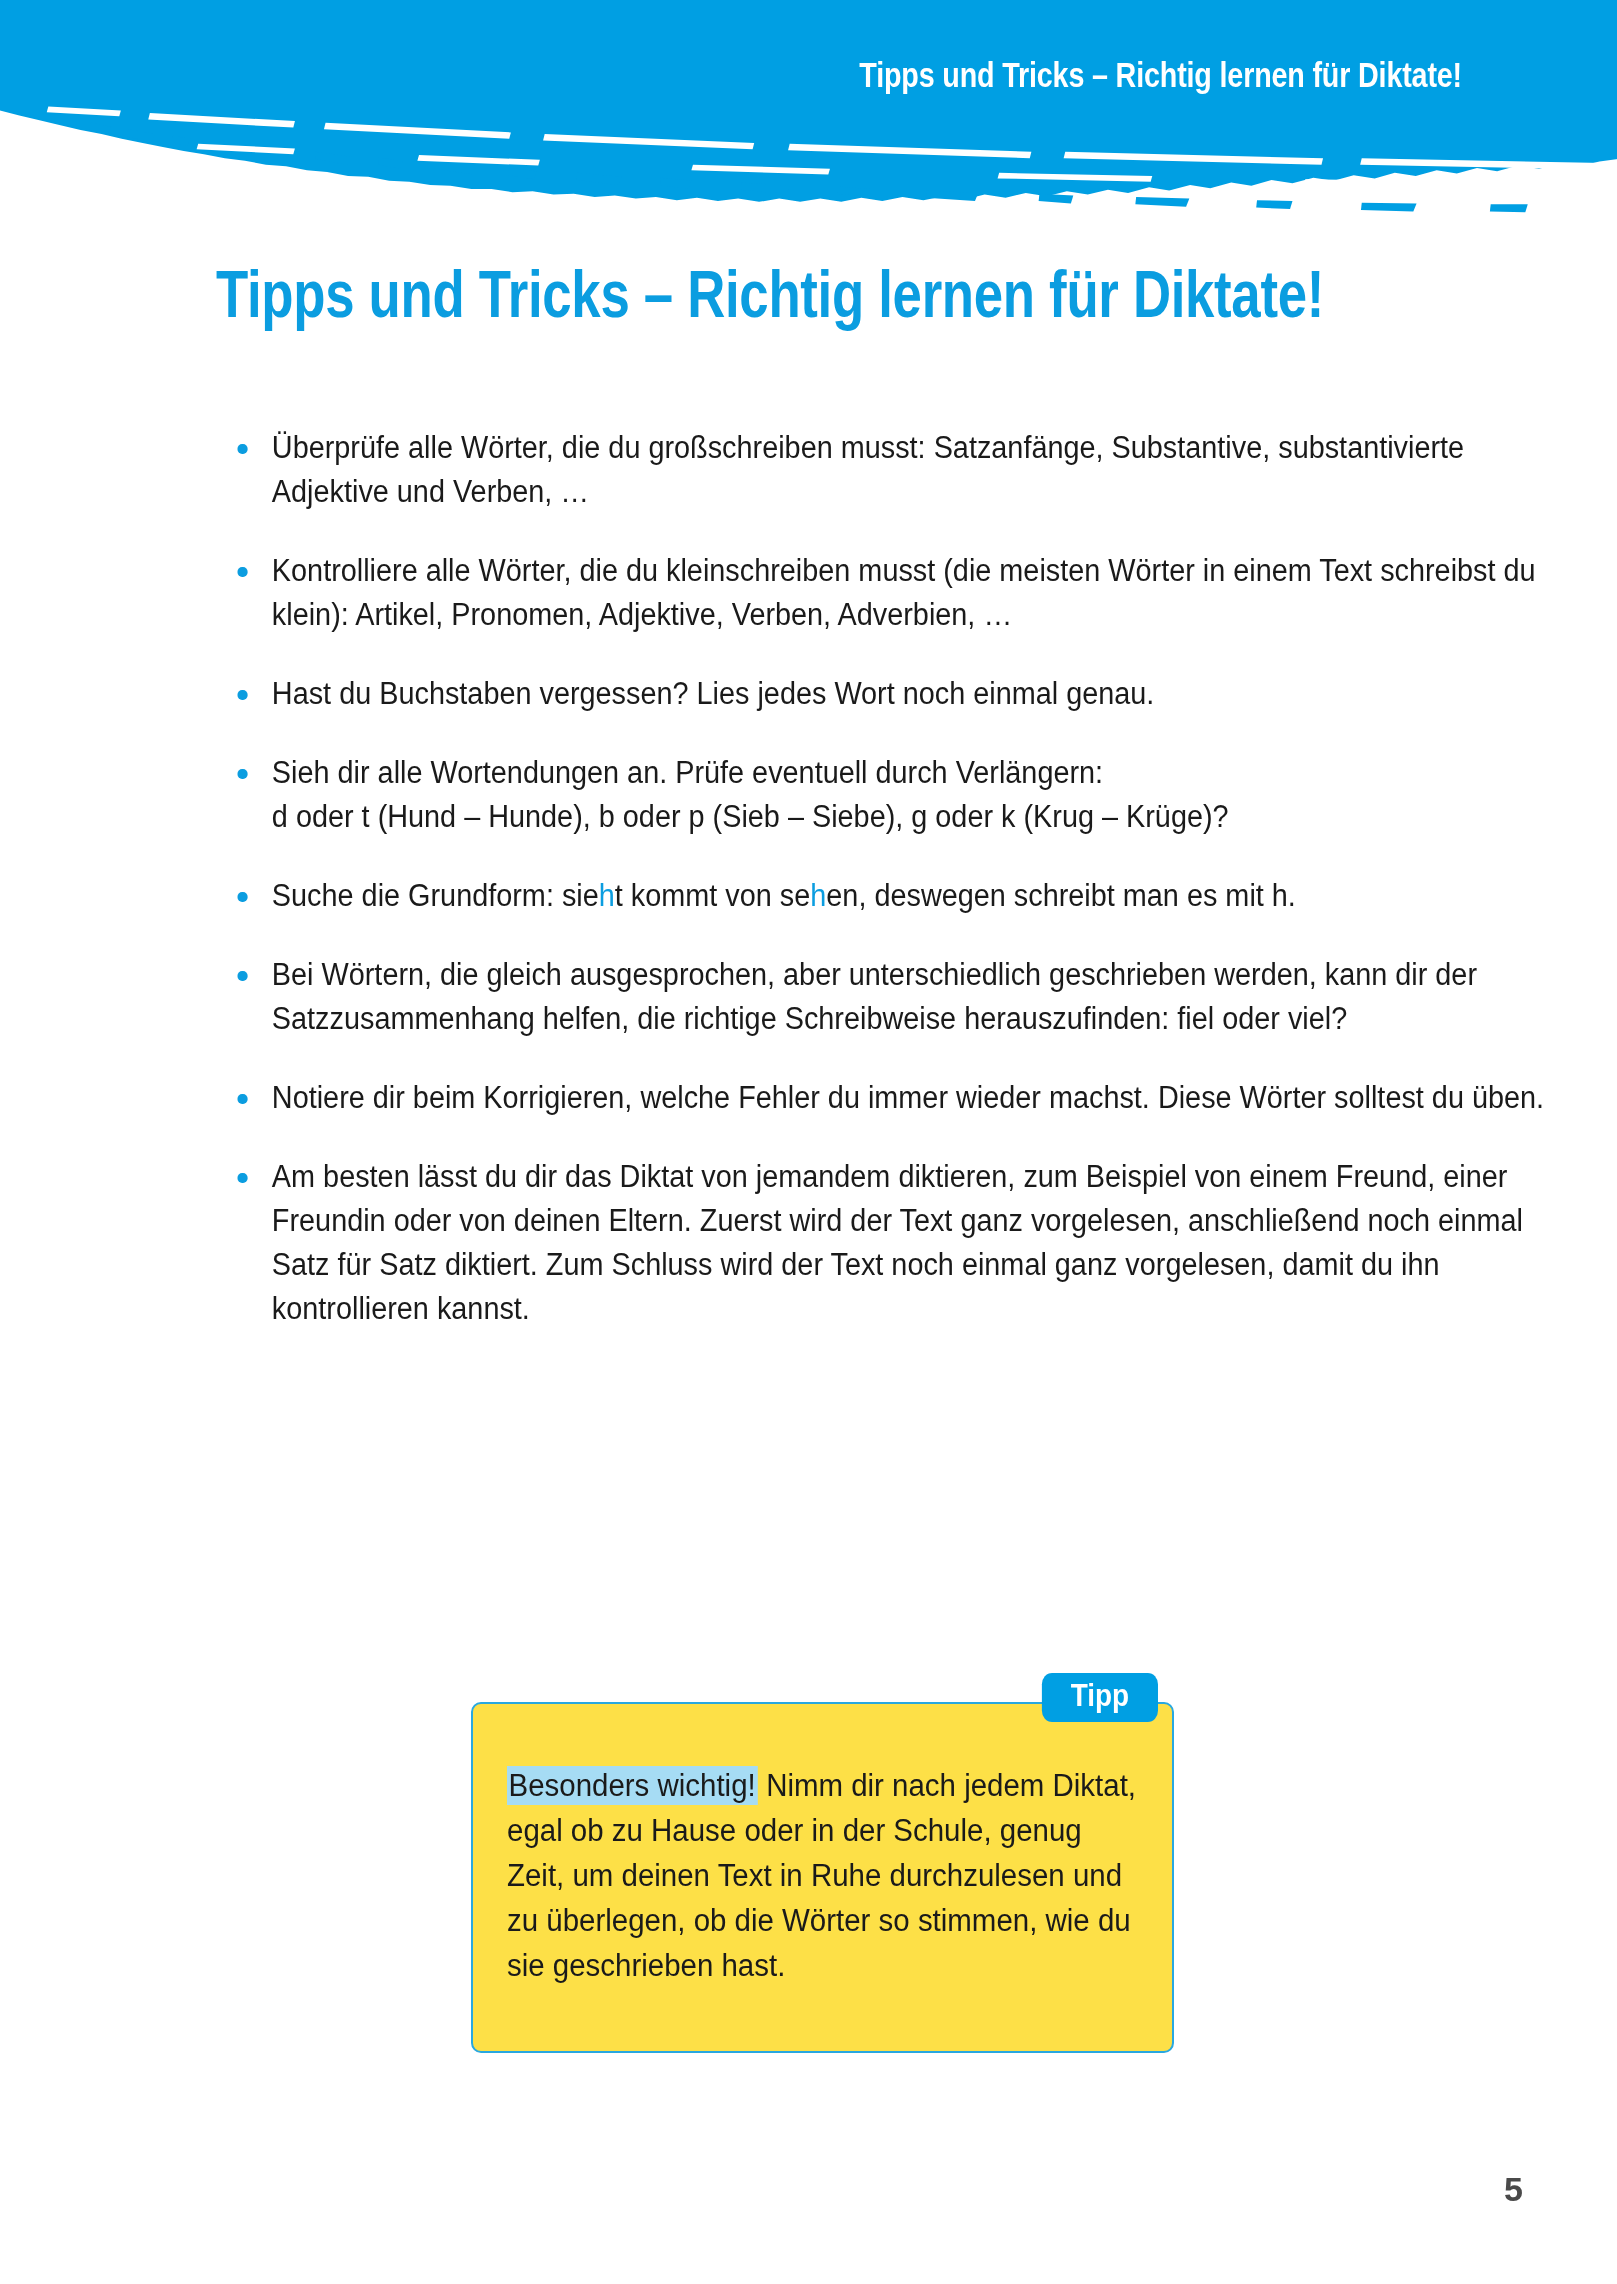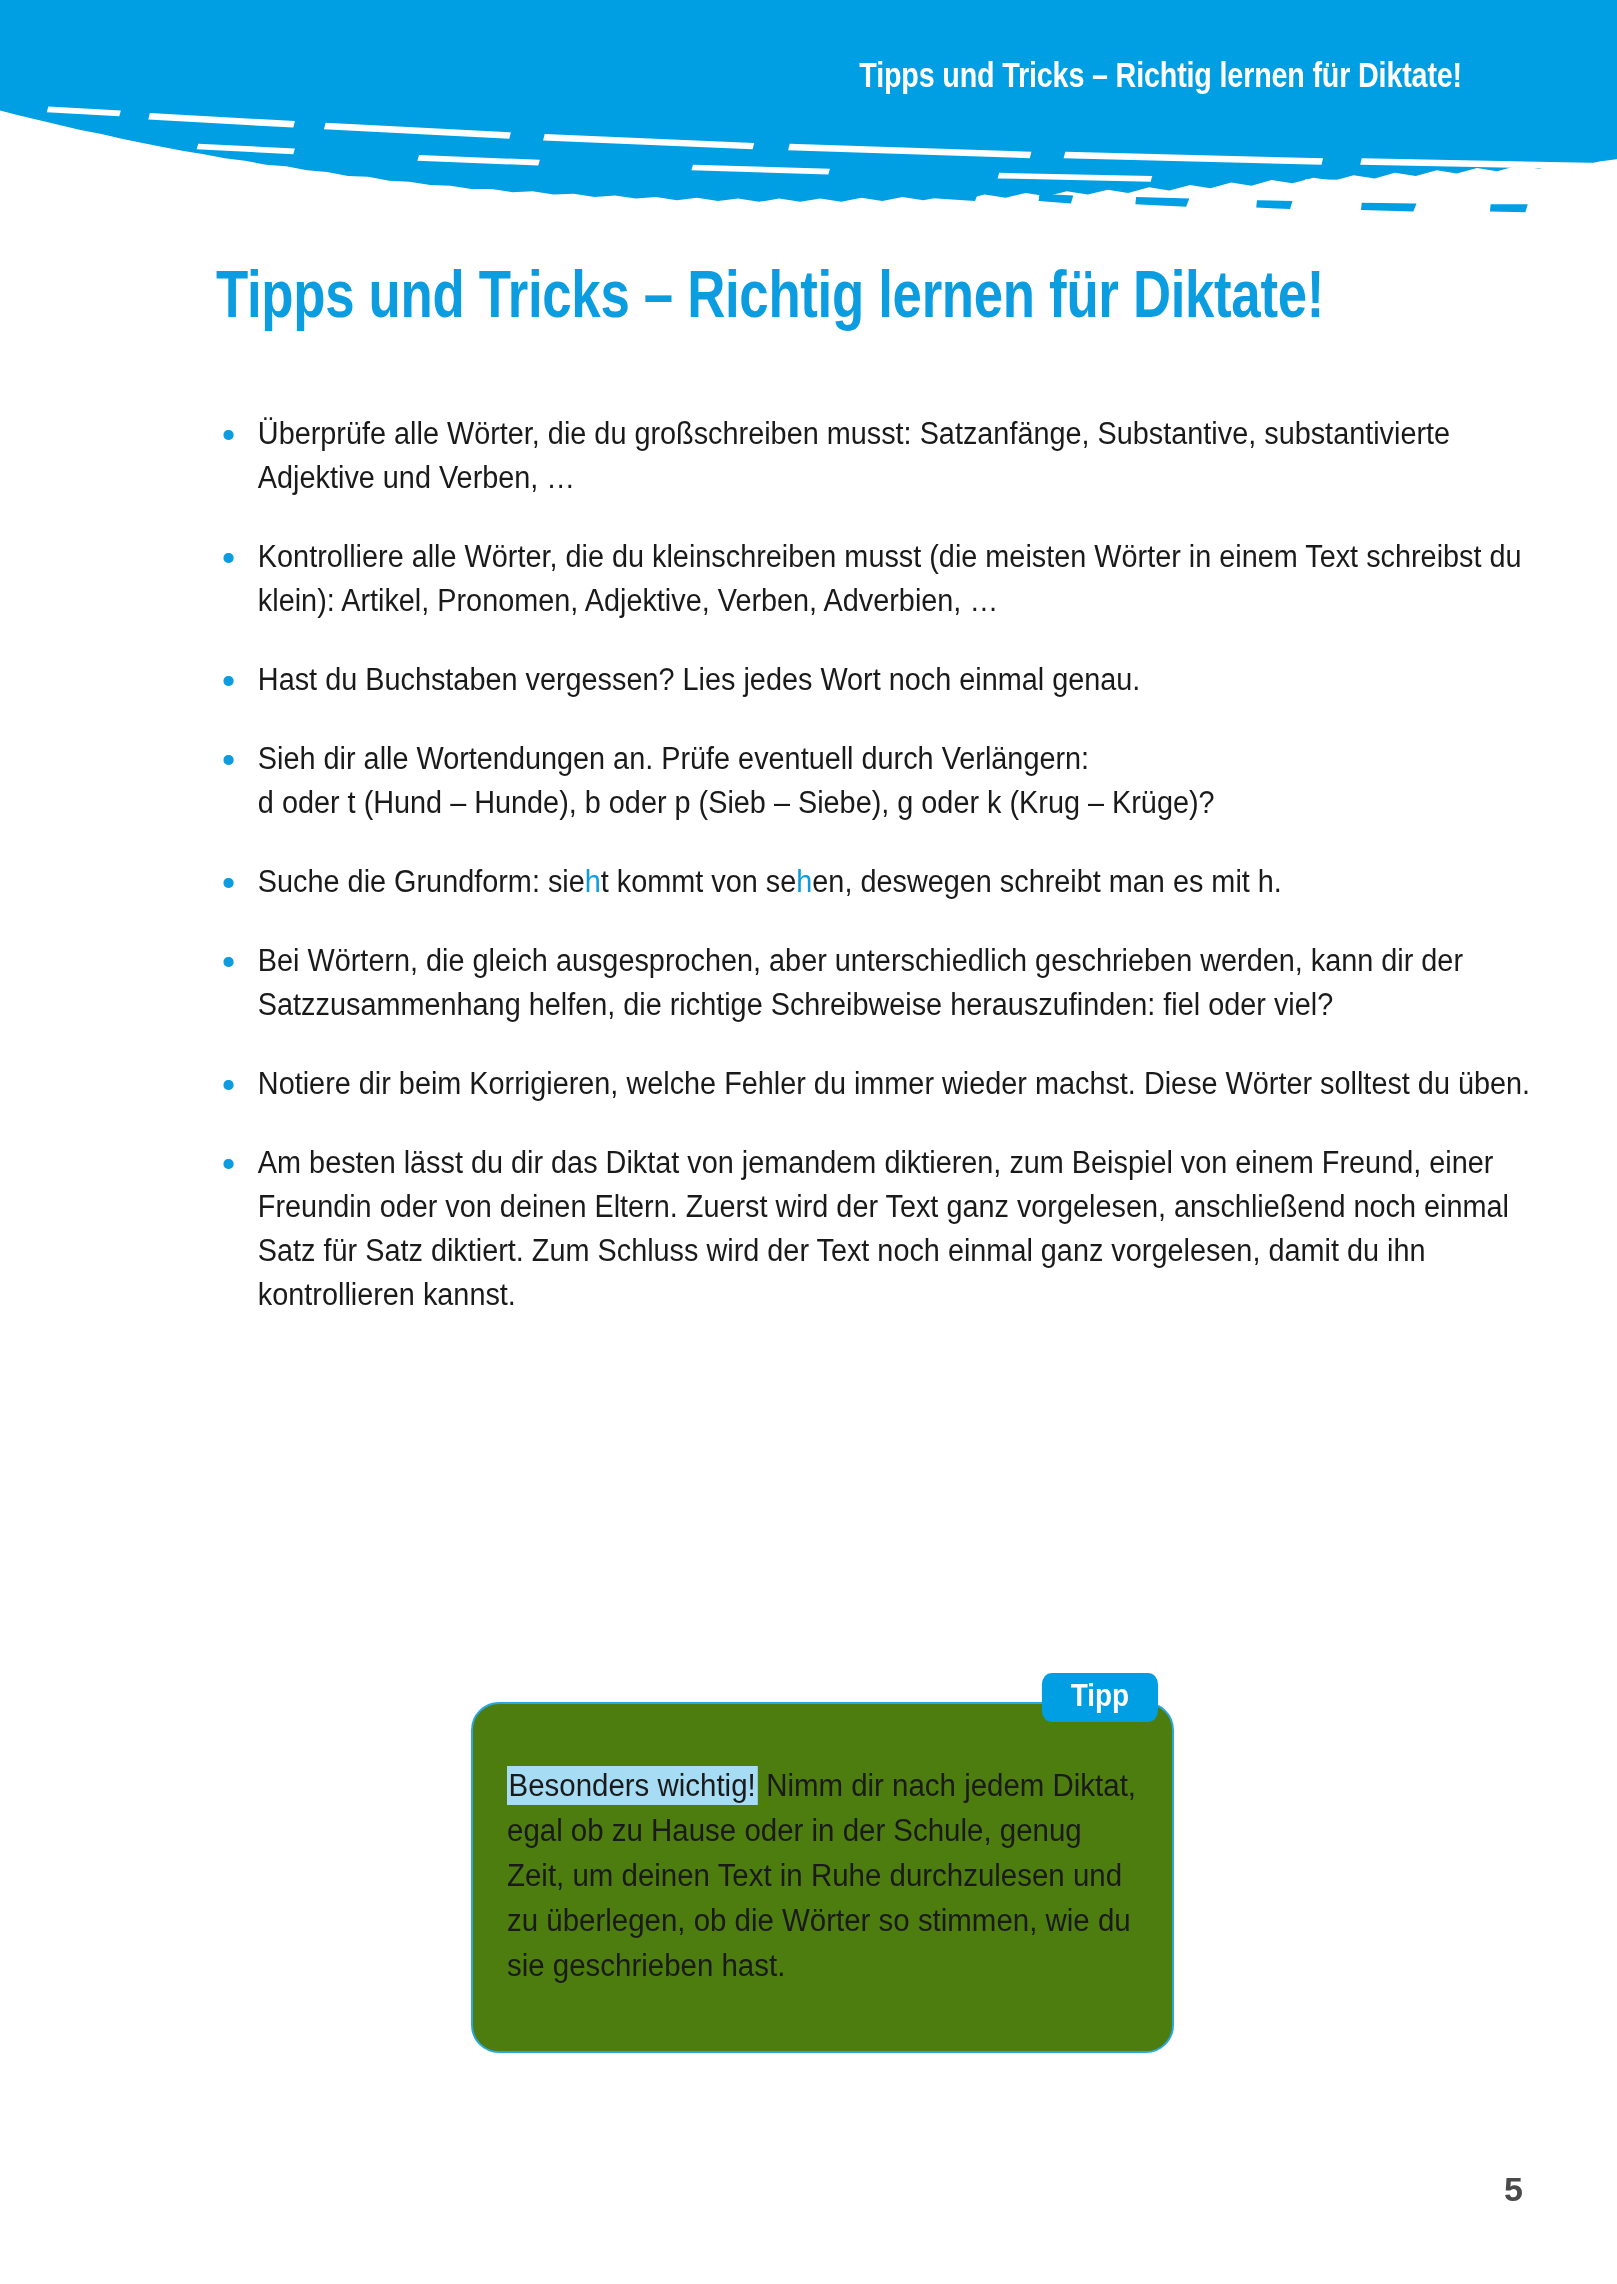--- a/index.html
+++ b/index.html
@@ -70,21 +70,21 @@
     line-height: 1.05;
   }
 
   
   .tips-list {
     position: absolute;
     top: 412px;
     left: 216px;
     width: 1305px;
     list-style: none;
-    margin: 0;
+    margin: 14px;
     padding: 0;
   }
   .tip-item {
     position: relative;
     padding-left: 45px;
     margin-bottom: 35px;
     color: #1a1a1a;
     font-size: 31px;
     line-height: 1.42;
     transform: scaleX(0.93);
@@ -124,23 +124,23 @@
     z-index: 4;
     transform: scaleX(0.9);
     transform-origin: right top;
   }
   .tipp-box {
     position: absolute;
     left: 0;
     top: 29px;
     width: 703px;
     box-sizing: border-box;
-    background: #4d7c0f;
+    background: #fde047;
     border: 2.4px solid #29a8e0;
-    border-radius: 28px;
+    border-radius: 10px;
     padding: 29px 34px 31px 34px;
     z-index: 2;
   }
   .tipp-text {
     color: #1a1a1a;
     font-size: 31px;
     line-height: 1.45;
     transform: scaleX(0.95);
     transform-origin: left top;
     width: 669px;

